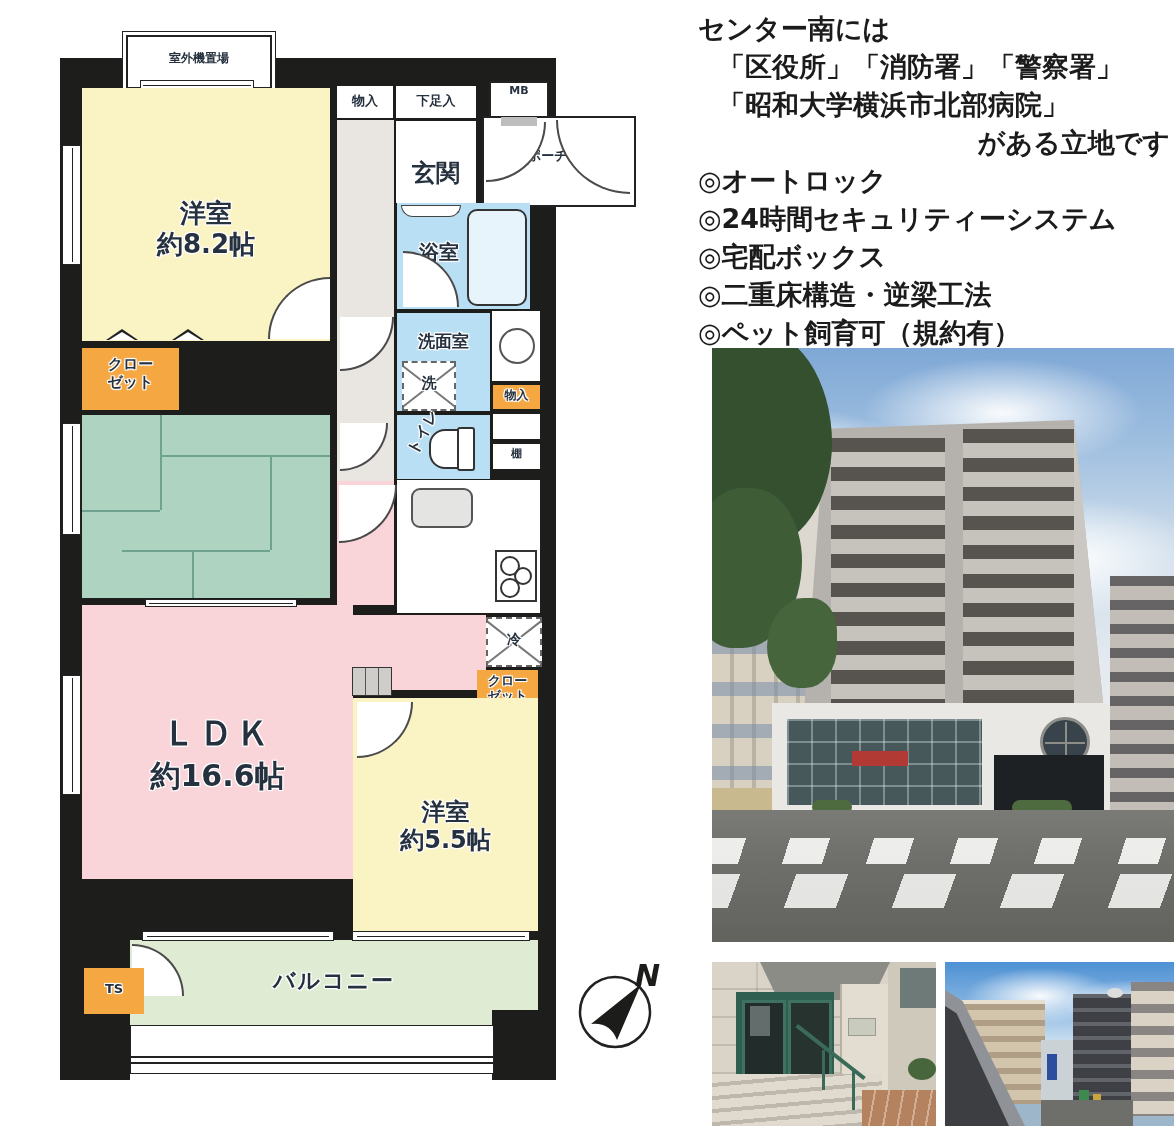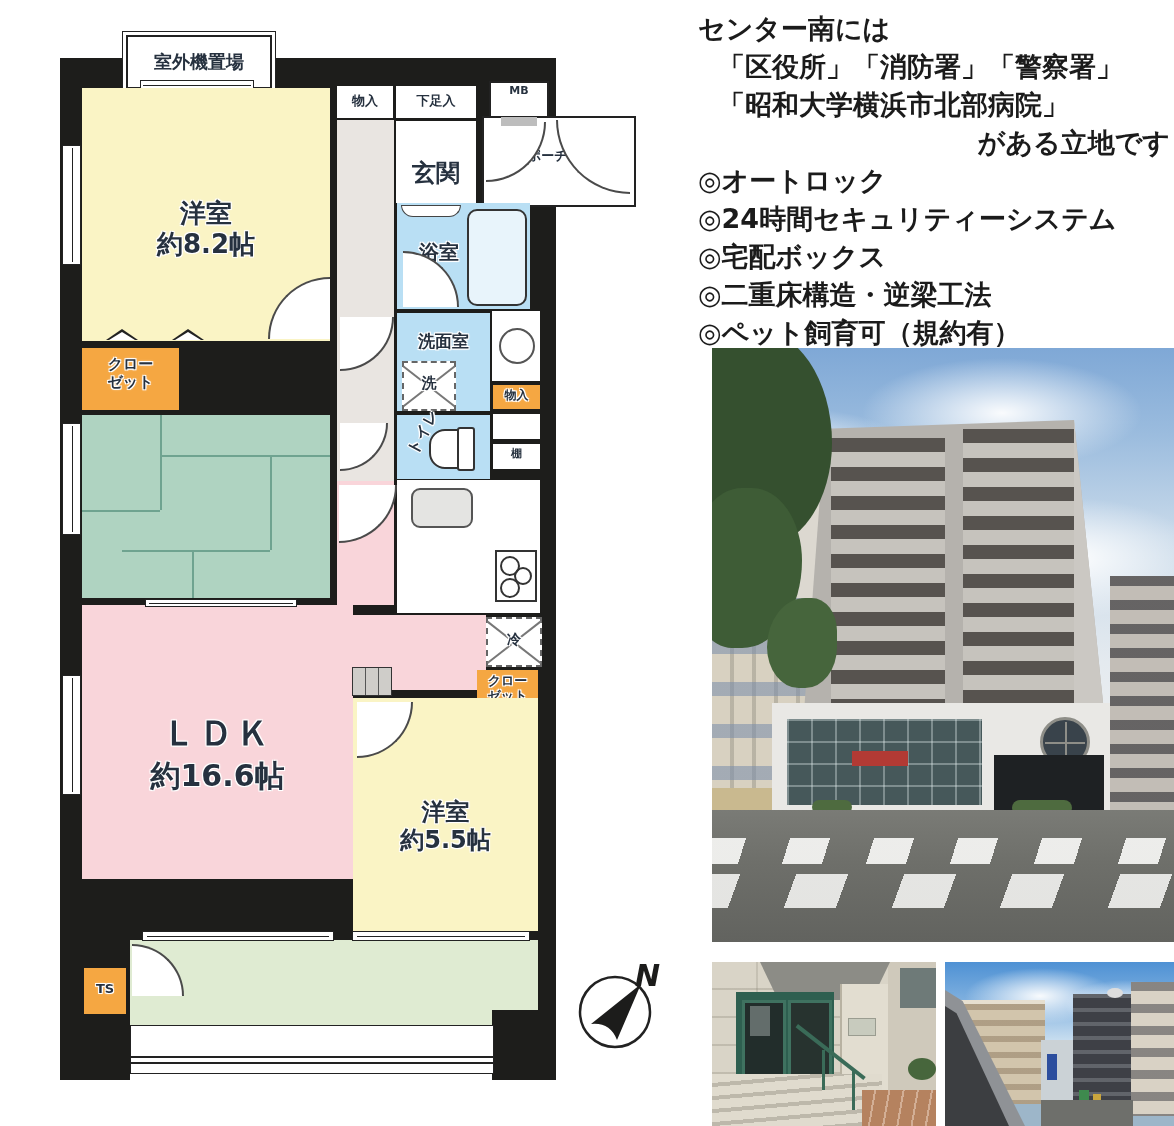--- a/index.html
+++ b/index.html
@@ -41,21 +41,21 @@
 <body>
 
 <div id="page">
 
   <div id="plan">
 
     <div class="a" style="left: 0px; top: 25px; width: 496px; height: 967px; background-color: rgb(29, 29, 27);"></div>
     <div class="a" style="left: 0px; top: 977px; width: 70px; height: 70px; background-color: rgb(29, 29, 27);"></div>
 
     <div class="smallbox" style="left:66px;top:2px;width:142px;height:50px;box-shadow:0 0 0 3px #fff,0 0 0 4px #222;">
-      <div class="lb" style="left:0;right:0;top:14px;font-size:18px;">室外機置場</div>
+      <div class="lb" style="left:0;right:0;top:14px;font-size:12px;">室外機置場</div>
     </div>
     <div class="winh" style="left:80px;top:47px;width:112px;height:7px;">
         <i></i>
       </div>
 
     <div class="room" style="left: 22px; top: 55px; width: 248px; height: 253px; background-color: rgb(250, 244, 197);">
       <div class="lb" style="left:0;right:0;top:110px;font-size:26px;">
         <span>洋室</span><br>
         <span>約8.2帖</span>
       </div>
@@ -181,28 +181,29 @@
 
     <div class="room" style="left: 293px; top: 665px; width: 185px; height: 233px; background-color: rgb(250, 244, 197);">
       <div class="lb" style="left:0;right:0;top:100px;font-size:24px;">
         <span>洋室</span><br>
         <span>約5.5帖</span>
       </div>
       <div class="arc br" style="left:4px;top:4px;width:54px;height:54px;border-top:none;border-left:none;"></div>
     </div>
 
     <div class="room" style="left: 70px; top: 907px; width: 408px; height: 85px; background-color: rgb(223, 235, 210);">
+      <div class="lb" style="left:0;right:0;top:28px;font-size:22px;letter-spacing:2px;">バルコニー</div>
       <div class="arc tr" style="left:2px;top:4px;width:50px;height:50px;border-left:none;border-bottom:none;"></div>
     </div>
     <div class="a" style="left: 432px; top: 977px; width: 64px; height: 70px; background-color: rgb(29, 29, 27);"></div>
     <div class="a" style="left:70px;top:992px;width:362px;height:47px;background:#fff;border:1.5px solid #222;">
       <div class="a" style="left:0;top:30px;width:100%;height:1.5px;background:#222;"></div>
       <div class="a" style="left:0;top:36px;width:100%;height:1.5px;background:#222;"></div>
     </div>
-    <div class="room" style="left: 24px; top: 935px; width: 42px; height: 46px; background-color: rgb(245, 167, 66);">
+    <div class="room" style="left: 24px; top: 935px; width: 60px; height: 46px; background-color: rgb(245, 167, 66);">
       <div class="lb" style="left:0;right:0;top:13px;font-size:13px;">TS</div>
     </div>
 
     <div class="winv" style="left:2px;top:112px;width:17px;height:118px;">
         <i></i>
       </div>
     <div class="winv" style="left:2px;top:390px;width:17px;height:110px;">
         <i></i>
       </div>
     <div class="winv" style="left:2px;top:642px;width:17px;height:118px;">

